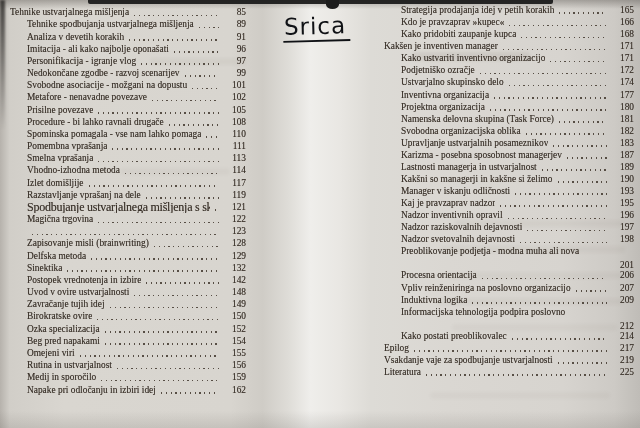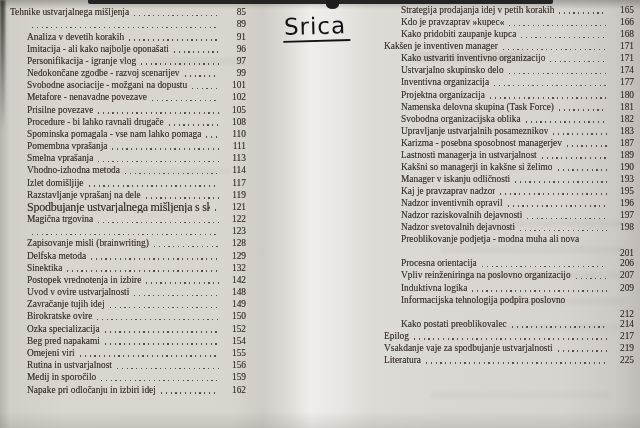--- a/index.html
+++ b/index.html
@@ -70,20 +70,21 @@
 
   <div class="annotation">Srica</div>
 
   <div class="page page-left">
       <div class="row lvl0">
         <span class="t">Tehnike ustvarjalnega mišljenja</span>
         <span class="dots"></span>
         <span class="num">85</span>
       </div>
       <div class="row lvl1">
+        <span class="t">Tehnike spodbujanja ustvarjalnega mišljenja</span>
         <span class="dots"></span>
         <span class="num">89</span>
       </div>
       <div class="row lvl1">
         <span class="t">Analiza v devetih korakih</span>
         <span class="dots"></span>
         <span class="num">91</span>
       </div>
       <div class="row lvl1">
         <span class="t">Imitacija - ali kako najbolje oponašati</span>
@@ -251,20 +252,25 @@
         <span class="t">Kakšen je inventiven manager</span>
         <span class="dots"></span>
         <span class="num">171</span>
       </div>
       <div class="row lvl1">
         <span class="t">Kako ustvariti inventivno organizacijo</span>
         <span class="dots"></span>
         <span class="num">171</span>
       </div>
       <div class="row lvl1">
+        <span class="t">Podjetniško ozračje</span>
+        <span class="dots"></span>
+        <span class="num">172</span>
+      </div>
+      <div class="row lvl1">
         <span class="t">Ustvarjalno skupinsko delo</span>
         <span class="dots"></span>
         <span class="num">174</span>
       </div>
       <div class="row lvl1">
         <span class="t">Inventivna organizacija</span>
         <span class="dots"></span>
         <span class="num">177</span>
       </div>
       <div class="row lvl1">

